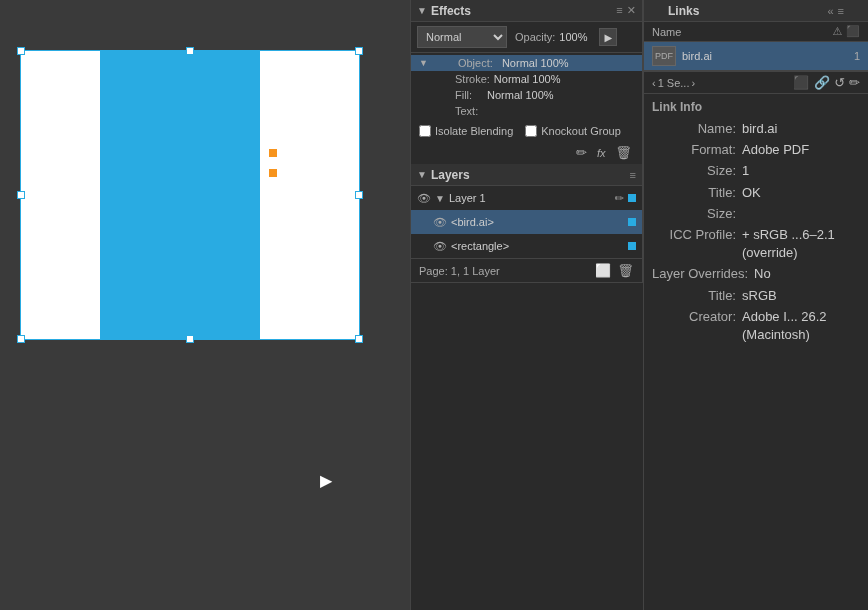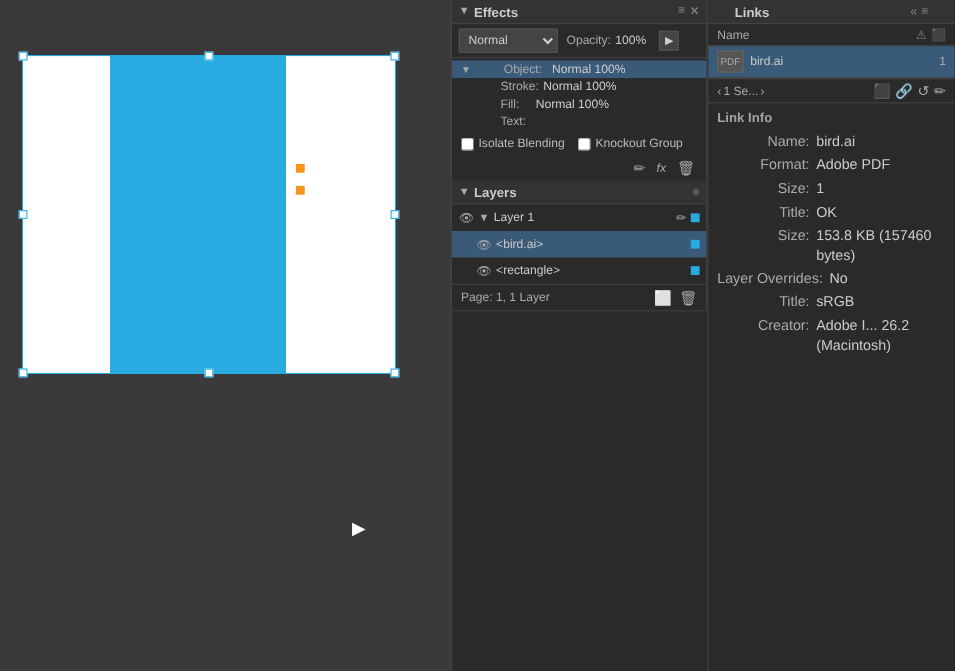--- a/index.html
+++ b/index.html
@@ -633,21 +633,24 @@
     <div class="link-info-row">
       <span class="info-label">Size:</span>
       <span class="info-value">1</span>
     </div>
     <div class="link-info-row">
       <span class="info-label">Title:</span>
       <span class="info-value">OK</span>
     </div>
     <div class="link-info-row">
       <span class="info-label">Size:</span>
-      <span class="info-value">153.8 KB (157460 bytes)</span>
+    </div>
+    <div class="link-info-row">
+      <span class="info-label">ICC Profile:</span>
+      <span class="info-value">+ sRGB ...6–2.1 (override)</span>
     </div>
     <div class="link-info-row">
       <span class="info-label">Layer Overrides:</span>
       <span class="info-value">No</span>
     </div>
     <div class="link-info-row">
       <span class="info-label">Title:</span>
       <span class="info-value">sRGB</span>
     </div>
     <div class="link-info-row">

